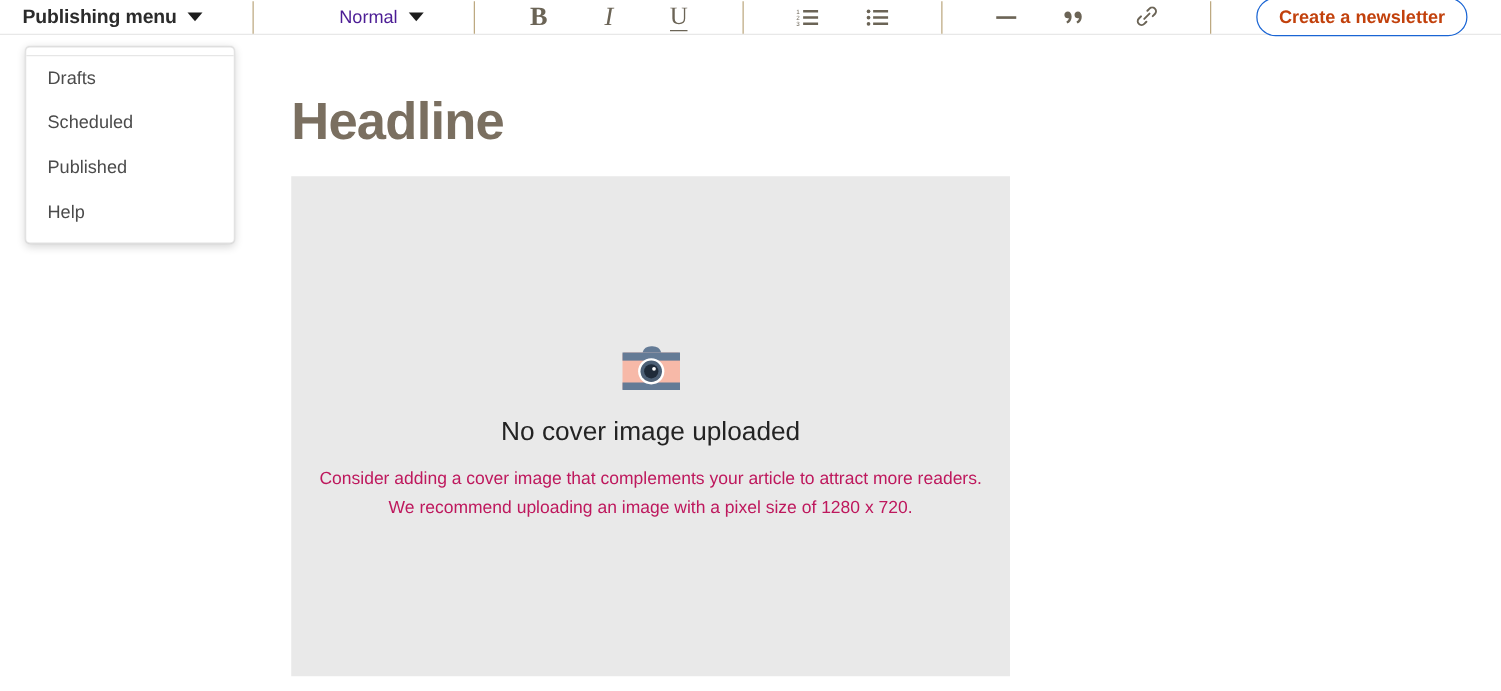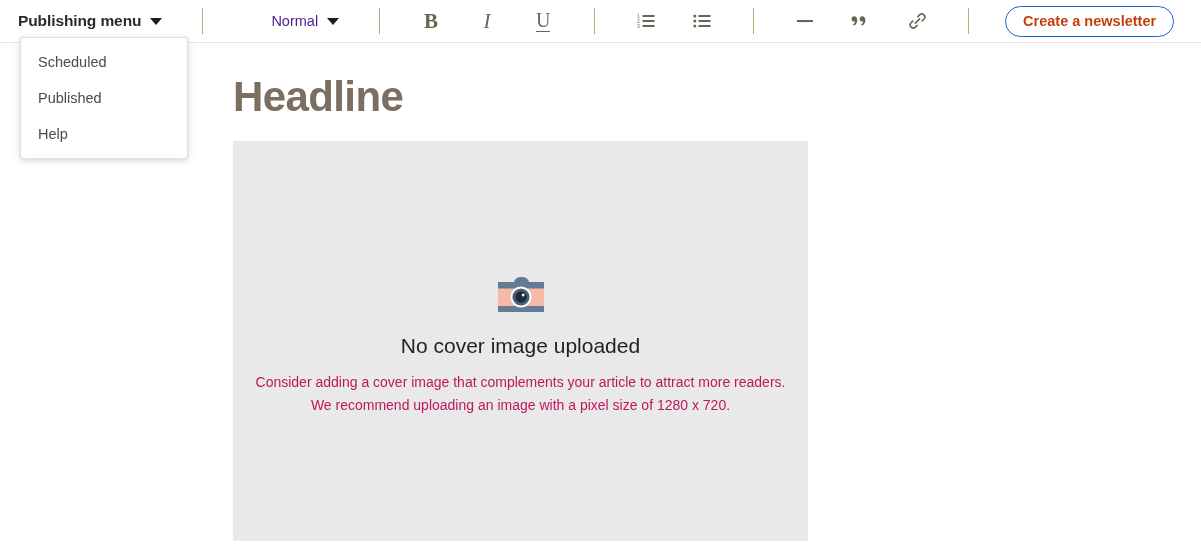--- a/index.html
+++ b/index.html
@@ -17,21 +17,21 @@
     width: 1201px;
     height: 553px;
     background: #ffffff;
   }
 
   
   .toolbar {
     position: absolute;
     top: 0; left: 0;
     width: 1201px;
-    height: 43px;
+    height: 28px;
     background: #ffffff;
     border-bottom: 1px solid #e8e8e8;
     display: flex;
     align-items: center;
     padding: 0 14px;
     gap: 26px;
   }
 
   .tb-sep {
     width: 1px;
@@ -336,20 +336,23 @@
     <button class="publish-btn">Settings</button>
 
     <div class="chevron-btn">
       <svg width="15" height="15" viewBox="0 0 15 15">
         <path d="M3.4 9.3 7.5 5.3l4.1 4" stroke="#4a4a4a" stroke-width="1.5" fill="none" stroke-linecap="round" stroke-linejoin="round"></path>
       </svg>
     </div>
   </div>
 
   <div class="dropdown">
+    <div class="menu-item divided">
+      <span>Drafts</span>
+    </div>
     <div class="menu-item">
       <span>Scheduled</span>
     </div>
     <div class="menu-item">
       <span>Published</span>
     </div>
     <div class="menu-item">
       <span>Help</span>
     </div>
   </div>

